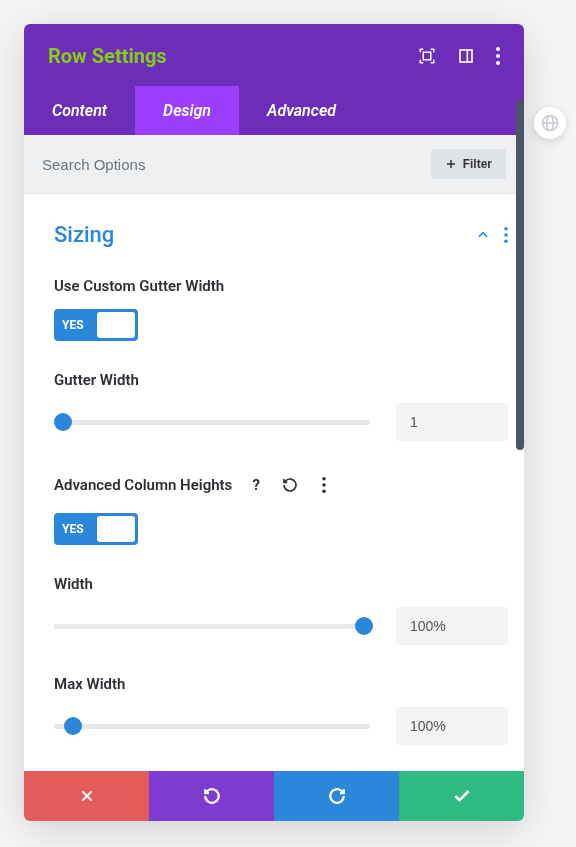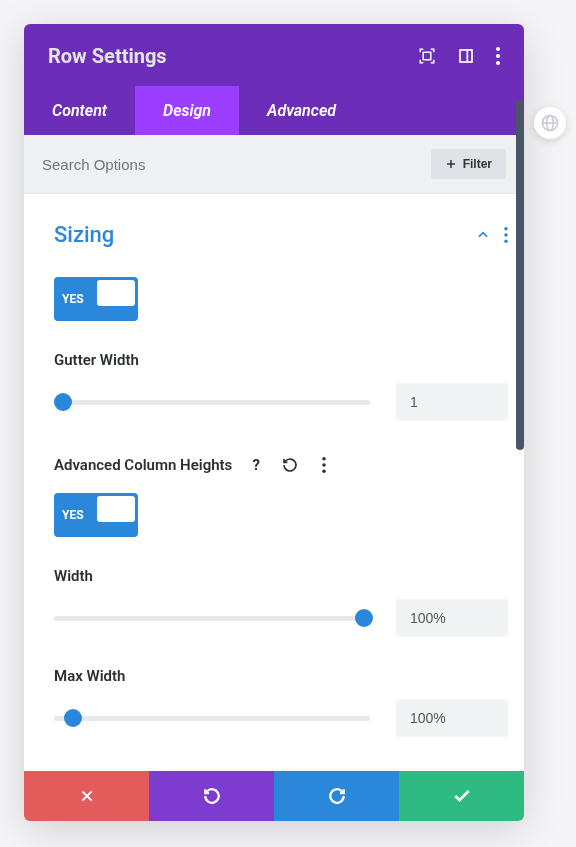--- a/index.html
+++ b/index.html
@@ -17,21 +17,21 @@
     border-radius: 6px;
     box-shadow: 0 8px 40px rgba(0,0,0,0.15);
     overflow: hidden;
     display: flex;
     flex-direction: column;
     height: 797px;
     position: relative;
   }
   .header {
     background: #6c2eb9;
-    color: #e5e5e5;
+    color: #84cc16;
     padding: 20px 24px 18px 24px;
     display: flex;
     align-items: center;
     justify-content: space-between;
   }
   .header-title {
     font-size: 20px;
     font-weight: 700;
   }
   .header-icons {
@@ -112,21 +112,21 @@
     font-size: 15px;
     font-weight: 600;
     color: #2c2f34;
     display: flex;
     align-items: center;
     gap: 10px;
     margin-bottom: 14px;
   }
   .toggle {
     width: 84px;
-    height: 44px;
+    height: 32px;
     background: #2b87da;
     border-radius: 4px;
     position: relative;
     display: flex;
     align-items: center;
     cursor: pointer;
   }
   .toggle-label {
     color: #fff;
     font-size: 12px;
@@ -302,20 +302,21 @@
           <svg width="4" height="16" viewBox="0 0 4 18" fill="#2b87da">
               <circle cx="2" cy="2" r="2"></circle>
               <circle cx="2" cy="9" r="2"></circle>
               <circle cx="2" cy="16" r="2"></circle>
             </svg>
         </span>
       </div>
     </div>
 
     <div class="field">
+      <div class="field-label">Use Custom Gutter Width</div>
       <div class="toggle">
         <span class="toggle-label">YES</span>
         <div class="toggle-knob"></div>
       </div>
     </div>
 
     <div class="field">
       <div class="field-label">Gutter Width</div>
       <div class="slider-row">
         <div class="slider">

